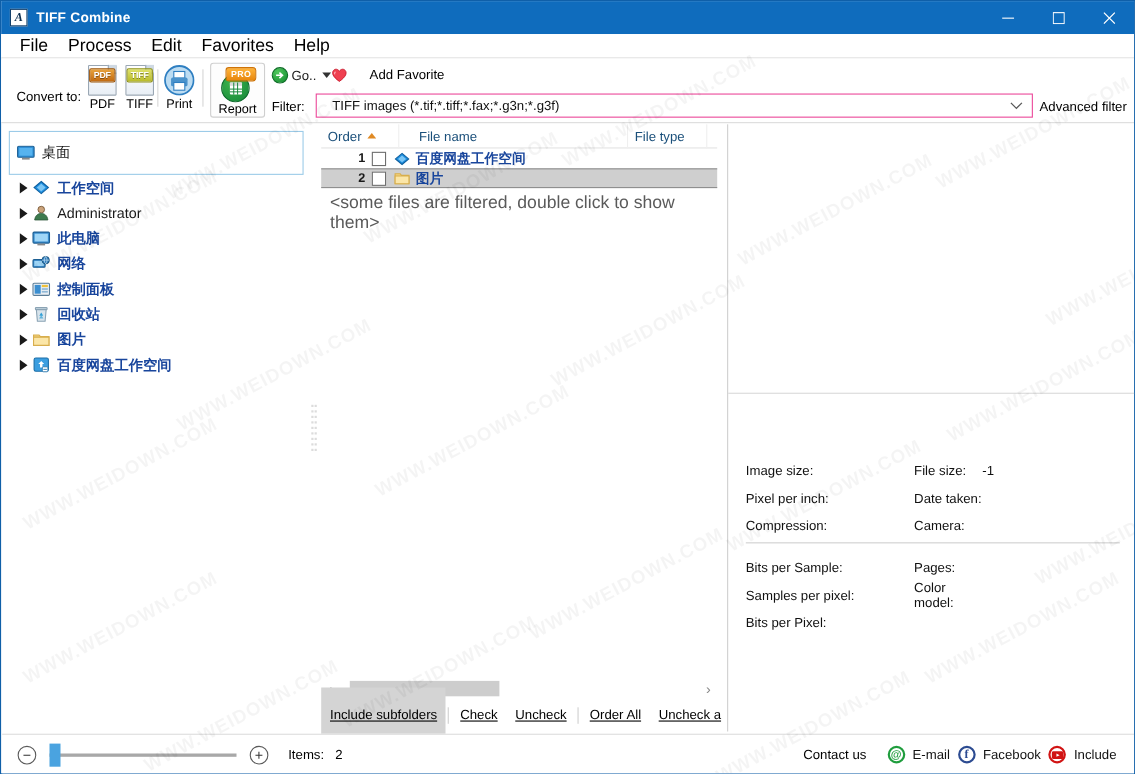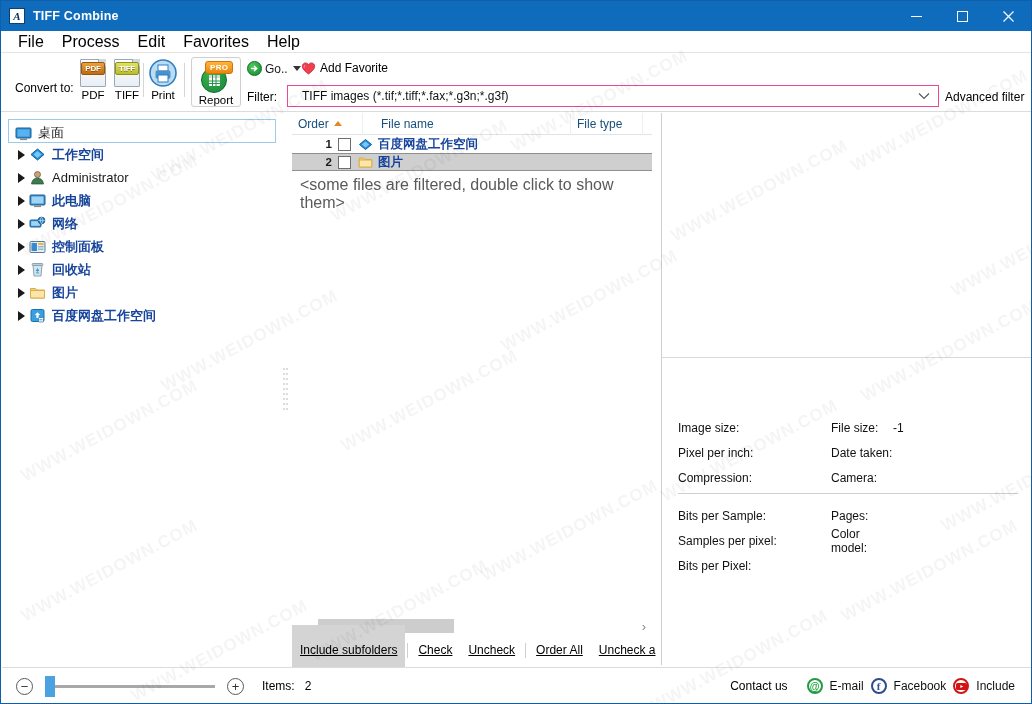--- a/index.html
+++ b/index.html
@@ -115,21 +115,21 @@
     display: flex; align-items: center; justify-content: center;
   }
   .report-cap { position: absolute; left: 190px; top: 93px; width: 50px; text-align: center; font-size: 11.5px; }
 
   .go-btn { position: absolute; left: 246px; top: 60px; display: flex; align-items: center; gap: 3px; }
   .circle-icon { width: 15px; height: 15px; border-radius: 50%; display: flex; align-items: center; justify-content: center; }
   .go-circle { background: radial-gradient(circle at 35% 28%, #4fc85c, #12892f); border: 1px solid #0c6b25; }
   .go-text { font-size: 12px; color: #1b1b1b; }
   .caret-dn { width: 0; height: 0; border-left: 4px solid transparent; border-right: 4px solid transparent; border-top: 5px solid #333; margin-left: 2px;}
 
-  .fav-btn { position: absolute; left: 300px; top: 60px; display: flex; align-items: center; gap: 4px; }
+  .fav-btn { position: absolute; left: 300px; top: 60px; display: flex; align-items: center; gap: 20px; }
   .heart {
     width: 15px; height: 14px; position: relative;
   }
   .filter-label { position: absolute; left: 246px; top: 89px; font-size: 12px; }
   .filter-box {
     position: absolute; left: 286px; top: 84px; width: 652px; height: 22px;
     border: 1px solid #ec4899; background: #ffffff;
     display: flex; align-items: center;
   }
   .filter-box .val { margin-left: 14px; font-size: 12px; color: #111; }
@@ -137,23 +137,23 @@
     margin-left: auto; margin-right: 8px;
   }
   .adv-filter { position: absolute; left: 944px; top: 89px; font-size: 12px; color: #000; }
 
   
   .tree-pane {
     position: absolute; left: 1px; top: 112px; width: 278px; height: 552px;
     background: #ffffff; overflow: hidden;
   }
   .tree-root {
-    margin: 6px 4px 0 6px; height: 24px;
+    margin: 6px 4px 0 6px; height: 40px;
     border: 1px solid #9ccbe8; background: #ffffff;
-    display: flex; align-items: flex-end; padding-left: 5px;
+    display: flex; align-items: center; padding-left: 5px;
   }
   .tree-row {
     height: 23px; display: flex; align-items: center; padding-left: 12px;
   }
   .expander {
     width: 14px; display: flex; align-items: center; justify-content: center;
     flex: 0 0 14px;
   }
   .tri { width: 0; height: 0; border-top: 5px solid transparent; border-bottom: 5px solid transparent; border-left: 7px solid #1a1a1a; }
   .tree-ico { width: 18px; height: 16px; margin-right: 6px; flex: 0 0 18px; display:flex; align-items:center; justify-content:center;}

